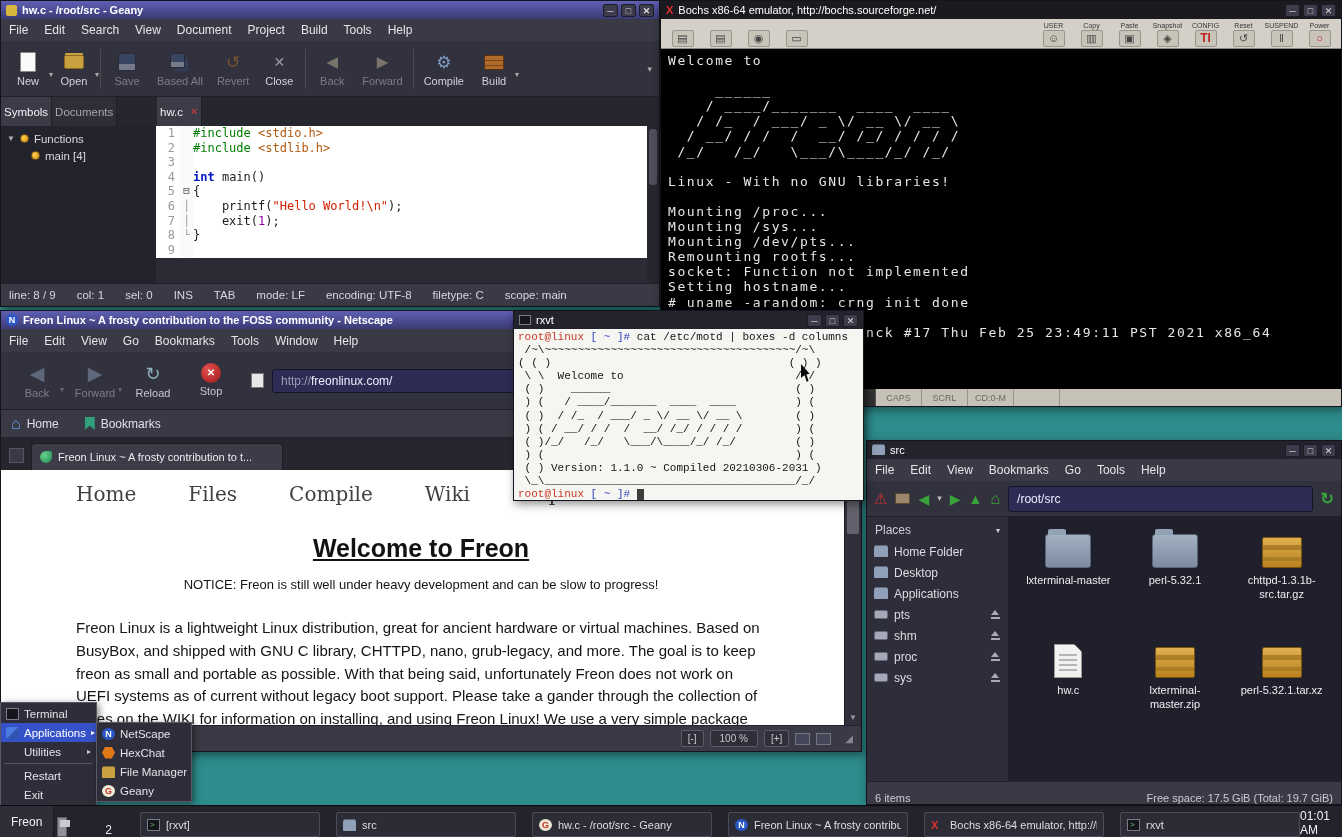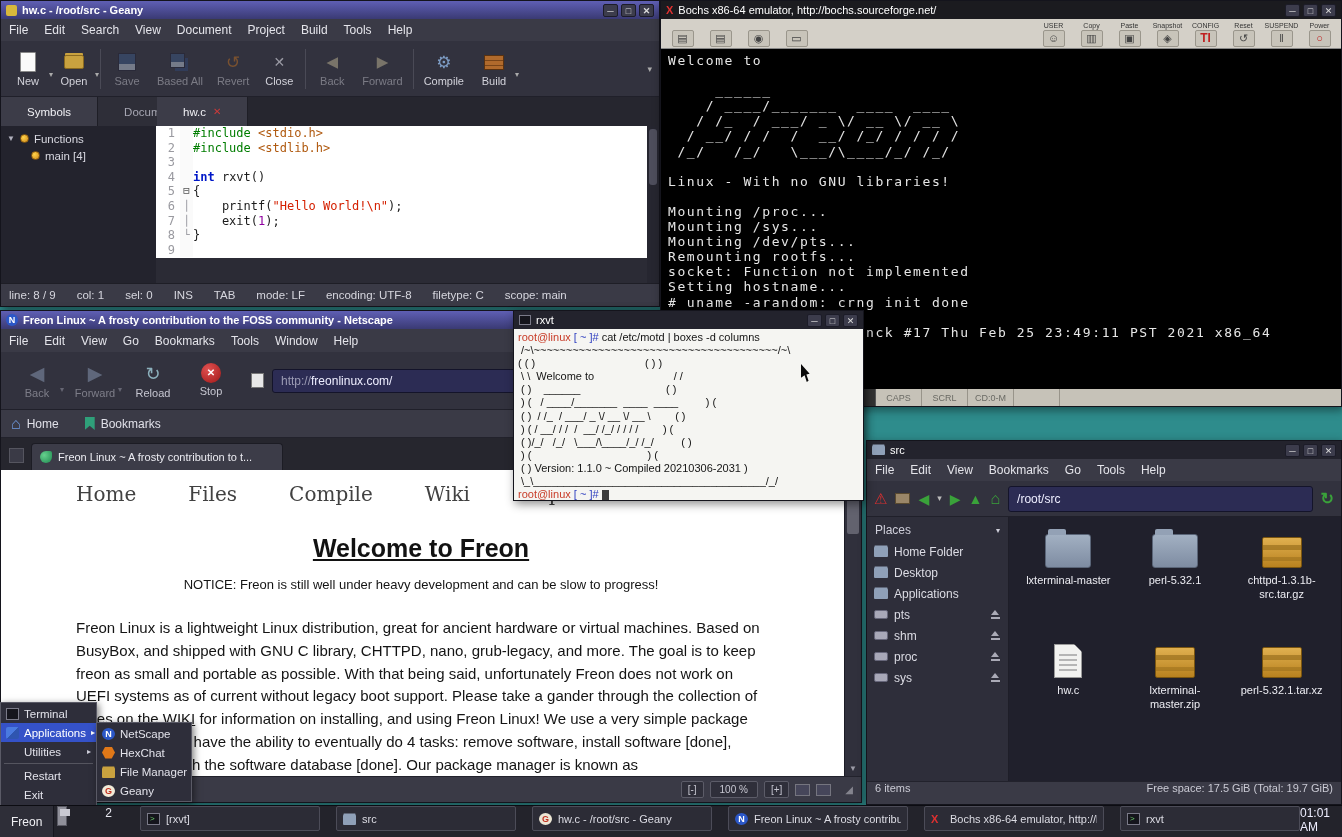--- a/index.html
+++ b/index.html
@@ -38,21 +38,21 @@
 .gi-save-floppy::before{content:"";width:16px;height:16px;background:#3f5e8c;border:1px solid #223;box-shadow:inset 0 -6px 0 #c8d4e4}
 .gi-save-all::before{content:"";width:13px;height:13px;background:#3f5e8c;border:1px solid #223;box-shadow:inset 0 -5px 0 #c8d4e4,4px 4px 0 -1px #31497a;margin:-4px 0 0 -4px}
 .gi-revert::before{content:"↺";font-size:17px;color:#d2781e}
 .gi-close-file::before{content:"✕";font-size:14px;color:#9a9aa4}
 .gi-back-arrow::before{content:"◀";font-size:15px;color:#cfc49e}
 .gi-forward-arrow::before{content:"▶";font-size:15px;color:#cfc49e}
 .gi-compile::before{content:"⚙";font-size:17px;color:#7d9cc4}
 .gi-build::before{content:"";width:18px;height:13px;border:1px solid #5a3210;background:linear-gradient(180deg,#b06a2c 0 4px,#7a4518 4px 5px,#b06a2c 5px 9px,#7a4518 9px 10px,#b06a2c 10px)}
 .gtabs{display:flex;height:29px;background:#26262f;flex:0 0 29px}
 .sidetabs{width:155px;display:flex;height:100%}
-.gtab{padding:0 26px;font-size:11.5px;color:#a6a6b2;background:#2e2e38;border-right:1px solid #1e1e26;display:flex;align-items:center;height:100%}
+.gtab{padding:0 3px;font-size:11.5px;color:#a6a6b2;background:#2e2e38;border-right:1px solid #1e1e26;display:flex;align-items:center;height:100%}
 .gtab.active{background:#3c3c48;color:#f0f0f4}
 .filetab{margin-left:1px;gap:7px;background:#3c3c48;color:#f0f0f4}
 .tabclose{color:#cc3a3a;font-size:10px}
 .gmain{flex:1;display:flex;background:#2b2b35;min-height:0}
 .gsidebar{width:155px;background:#23232d;padding:4px 6px;font-size:11.5px;color:#d8d8e0}
 .tree-row{display:flex;align-items:center;gap:5px;height:17px}
 .tree-row.child{padding-left:24px}
 .texp{font-size:8px;color:#b0b0bc}
 .tdot{width:9px;height:9px;border-radius:50%;background:radial-gradient(circle at 35% 35%,#ffd24a,#d08a1a);border:1px solid #8a5c10}
 .geditor{flex:1;position:relative;background:#2b2b35}
@@ -82,28 +82,28 @@
 .bt-power{color:#c02020;font-weight:bold}
 .bt-config{font-size:12px;color:#c02020;font-weight:bold}
 #bochs-screen{flex:1;background:#000;color:#e6e6e6;font-family:"DejaVu Sans Mono",monospace;font-size:13px;line-height:15.1px;letter-spacing:1.6px;padding:4px 7px;overflow:hidden}
 .bstatus{height:17px;background:#c6c2b8;display:flex;flex:0 0 17px}
 .bcell{border-right:1px solid #98948a;font-size:9px;color:#6a6a64;display:flex;align-items:center;justify-content:center;min-width:46px;padding:0 4px}
 .bcell.wide{flex:0 0 215px;background:#333;border-right:1px solid #555}
 .bcell:last-child{flex:1;border-right:none}
 
 
 #win-rxvt{left:513px;top:310px;width:351px;height:191px;background:#f5f5f2;z-index:12}
-#rxvt-body{flex:1;padding:2px 4px;font-family:Liberation Sans, sans-serif;font-size:11px;line-height:13.1px;color:#141414;overflow:hidden}
+#rxvt-body{flex:1;padding:2px 4px;font-family:Liberation Mono, monospace;font-size:11px;line-height:13.1px;color:#141414;overflow:hidden}
 .rl{white-space:pre}
 .ru{color:#c83c28}
 .rp{color:#3040c0}
 .rcursor{display:inline-block;width:7px;height:11px;background:#3c3c3c;vertical-align:middle}
 
 
-#win-netscape{left:0;top:310px;width:862px;height:493px;background:#2b2b35;z-index:6}
+#win-netscape{left:0;top:310px;width:862px;height:442px;background:#2b2b35;z-index:6}
 #win-netscape .menubar{height:23px}
 .nstoolbar{height:58px;background:#32323e;border-bottom:1px solid #20202a;display:flex;align-items:center;padding:0 8px;gap:2px;flex:0 0 58px}
 .nsbtn{position:relative;width:56px;display:flex;flex-direction:column;align-items:center;gap:2px;color:#c6c6d0;font-size:11px}
 .nsbtn.dim{opacity:.5}
 .nsi{height:22px;display:flex;align-items:center;justify-content:center}
 .nsi-back::before{content:"◀";font-size:19px;color:#8c9cb8}
 .nsi-forward::before{content:"▶";font-size:19px;color:#8c9cb8}
 .nsi-reload::before{content:"↻";font-size:18px;color:#8cb0bc}
 .nsi-stop{width:20px;height:20px;border-radius:50%;background:radial-gradient(circle at 35% 30%,#e05050,#a01818);color:#fff;font-size:10px;font-weight:bold}
 .nsi-stop::before{content:"✕"}
@@ -169,21 +169,21 @@
 .fname{font-size:11px;color:#ececf2;text-align:center;max-width:92px;line-height:1.25;word-wrap:break-word}
 .fic{flex:0 0 auto}
 .fic-folder{width:46px;height:34px;background:linear-gradient(180deg,#a2b0c2,#7e8ca2);border-radius:3px;position:relative;border:1px solid #5a6578}
 .fic-folder::before{content:"";position:absolute;top:-6px;left:2px;width:18px;height:6px;background:#93a1b5;border-radius:2px 2px 0 0}
 .fic-archive{width:40px;height:31px;background:linear-gradient(180deg,#e0b050,#b9821f);border:1px solid #7a5510;border-radius:2px;position:relative;margin-top:3px}
 .fic-archive::before{content:"";position:absolute;left:0;top:7px;width:100%;height:5px;background:#8a6214;opacity:.55}
 .fic-archive::after{content:"";position:absolute;left:0;bottom:6px;width:100%;height:4px;background:#8a6214;opacity:.4}
 .fic-file{width:28px;height:34px;background:#f2f2f0;border:1px solid #9a9a9a;position:relative}
 .fic-file::before{content:"";position:absolute;right:-1px;top:-1px;border-left:8px solid transparent;border-top:8px solid #20202c}
 .fic-file::after{content:"";position:absolute;left:4px;top:9px;width:18px;height:2px;background:#b5b5b5;box-shadow:0 5px 0 #b5b5b5,0 10px 0 #b5b5b5,0 15px 0 #b5b5b5}
-.fmstatus{height:23px;background:#3a3a46;border-top:1px solid #22222c;display:flex;align-items:flex-start;padding:0 8px;font-size:11px;color:#cacad4;flex:0 0 23px}
+.fmstatus{height:23px;background:#3a3a46;border-top:1px solid #22222c;display:flex;align-items:flex-end;padding:0 8px;font-size:11px;color:#cacad4;flex:0 0 23px}
 .fmstatus .right{margin-left:auto}
 
 
 #popup-menu{position:absolute;left:0;top:702px;width:97px;background:#2e2e3a;border:1px solid #5a5a66;z-index:30;padding:1px 0;box-shadow:2px 2px 7px rgba(0,0,0,.5)}
 #popup-submenu{position:absolute;left:96px;top:722px;width:96px;background:#2e2e3a;border:1px solid #5a5a66;z-index:31;padding:1px 0;box-shadow:2px 2px 7px rgba(0,0,0,.5)}
 .prowm{display:flex;align-items:center;gap:5px;height:19px;padding:0 5px;font-size:11.5px;color:#e2e2ea}
 .prowm.hl{background:#3552c8;color:#fff}
 .mic{width:13px;height:12px;flex:0 0 13px}
 .mi-terminal{background:#15151c;border:1px solid #7a7a88}
 .mi-applications{background:linear-gradient(135deg,#4a7ae0 50%,#2f55b0 50%);border-radius:2px}
@@ -192,21 +192,21 @@
 .mi-hexchat{background:#e07818;clip-path:polygon(25% 0,75% 0,100% 50%,75% 100%,25% 100%,0 50%)}
 .mi-folder{background:#c9a23f;border-radius:1px;box-shadow:0 -2px 0 -0.5px #c9a23f;height:10px;margin-top:2px}
 .mi-geany{background:#f0ead8;border-radius:50%;position:relative}
 .mi-geany::before{content:"G";position:absolute;inset:0;color:#c03020;font-size:9px;font-weight:bold;text-align:center;line-height:12px}
 .mlab{flex:1;white-space:nowrap}
 .marr{font-size:8px;color:#cfcfda;margin-left:auto}
 .prowm.hl .marr{color:#fff}
 .msep{height:1px;background:#55555f;margin:2px 3px}
 
 
-#taskbar{position:absolute;left:0;bottom:0;width:100%;height:32px;background:#23232b;border-top:1px solid #0c0c12;display:flex;align-items:flex-start;z-index:40}
+#taskbar{position:absolute;left:0;bottom:0;width:100%;height:32px;background:#23232b;border-top:1px solid #0c0c12;display:flex;align-items:flex-end;z-index:40}
 .tb-launcher{height:100%;padding:0 11px;display:flex;align-items:center;font-size:12px;color:#f0f0f4;background:#2e2e38;border-right:1px solid #16161e}
 .tb-pager{width:26px;height:20px;background:#90909a;border:1px solid #5a5a64;margin-left:3px;position:relative}
 .tb-pager::before{content:"";position:absolute;left:2px;top:2px;width:10px;height:7px;background:#c9c9d2}
 .tb-ws{color:#e8e8f0;font-size:12px;margin-left:38px}
 #tb-tasks{display:flex;align-items:center;gap:16px;margin-left:28px}
 .task{width:180px;height:25px;background:#2c2c36;border:1px solid #4c4c58;border-radius:2px;display:flex;align-items:center;gap:6px;padding:0 6px;font-size:11px;color:#dcdce4}
 .tlabel2{white-space:nowrap;overflow:hidden;flex:1}
 .tic{flex:0 0 13px;height:12px;position:relative}
 .ni-terminal{background:#15151c;border:1px solid #7a7a88}
 .ni-terminal::before{content:">";position:absolute;left:2px;top:0;font-size:8px;color:#6ad06a;line-height:10px}
@@ -330,21 +330,21 @@
               <span class="ct"><span class="tok-pp">#include</span><span class="tok-pl"> </span><span class="tok-hdr">&lt;stdlib.h&gt;</span></span>
             </div>
             <div class="cl">
               <span class="ln">3</span>
               <span class="fmg"></span>
               <span class="ct"></span>
             </div>
             <div class="cl">
               <span class="ln">4</span>
               <span class="fmg"></span>
-              <span class="ct"><span class="tok-kw">int</span><span class="tok-pl"> rxvt()</span></span>
+              <span class="ct"><span class="tok-kw">int</span><span class="tok-pl"> main()</span></span>
             </div>
             <div class="cl">
               <span class="ln">5</span>
               <span class="fmg fopen">⊟</span>
               <span class="ct"><span class="tok-pl">{</span></span>
             </div>
             <div class="cl">
               <span class="ln">6</span>
               <span class="fmg">│</span>
               <span class="ct"><span class="tok-pl">    printf(</span><span class="tok-str">"Hello World!\n"</span><span class="tok-pl">);</span></span>

